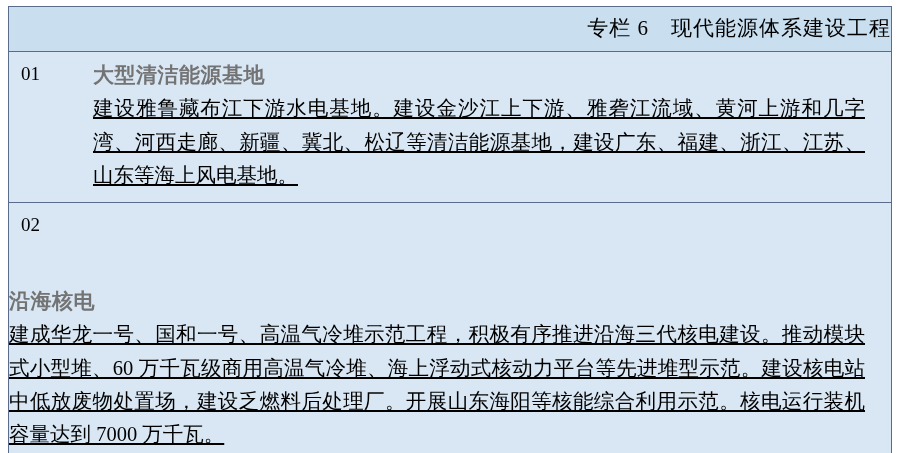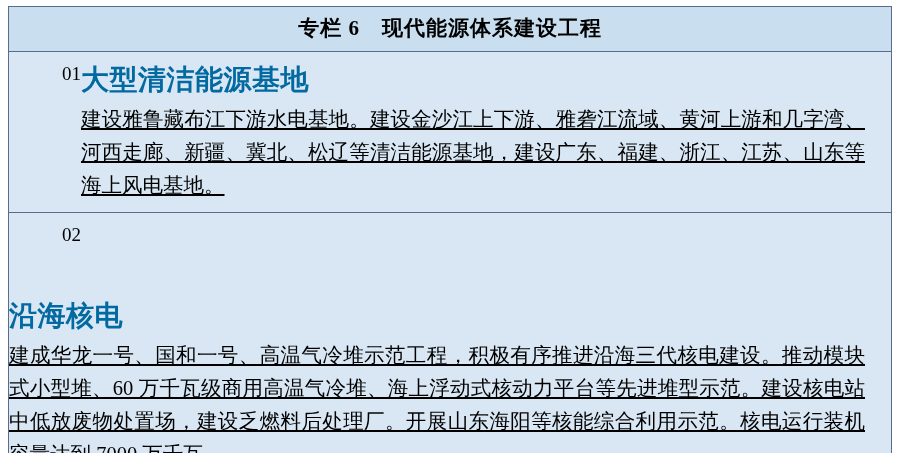--- a/index.html
+++ b/index.html
@@ -19,58 +19,59 @@
     top: 6px;
     width: 884px;
     box-sizing: border-box;
     border: 1px solid #5b6b8c;
     background: #d8e6f3;
   }
   .title-bar {
     box-sizing: border-box;
     border-bottom: 1px solid #5b6b8c;
     background: #c9dff0;
-    text-align: center;
+    text-align: right;
     padding: 7px 0 9px 0;
     font-size: 21px;
-    font-weight: bold;
+    font-weight: normal;
     color: #000000;
     letter-spacing: 1px;
   }
   .title-bar .t-gap {
     display: inline-block;
     width: 22px;
   }
   .entry {
     display: flex;
     box-sizing: border-box;
     background: #d9e7f4;
     padding: 8px 0 10px 0;
   }
   .entry + .entry {
     border-top: 1px solid #5b6b8c;
     flex-direction: column;
   }
   .num {
     width: 72px;
     flex: 0 0 72px;
-    text-align: right;
+    text-align: left;
     font-size: 19px;
     color: #000;
     padding-top: 3px;
     font-family: "Liberation Serif", "DejaVu Serif", serif;
+    padding-left: 12px;
   }
   .entry-body {
     flex: 1 1 auto;
     padding-right: 26px;
   }
   .entry-head {
-    font-size: 28px;
+    font-size: 21px;
     font-weight: bold;
-    color: #0369a1;
+    color: #737373;
     line-height: 1.45;
     letter-spacing: 0.5px;
   }
   .entry-text {
     font-size: 20.5px;
     color: #000;
     line-height: 1.62;
     text-align: justify;
     text-justify: inter-ideograph;
     margin-top: 2px;

